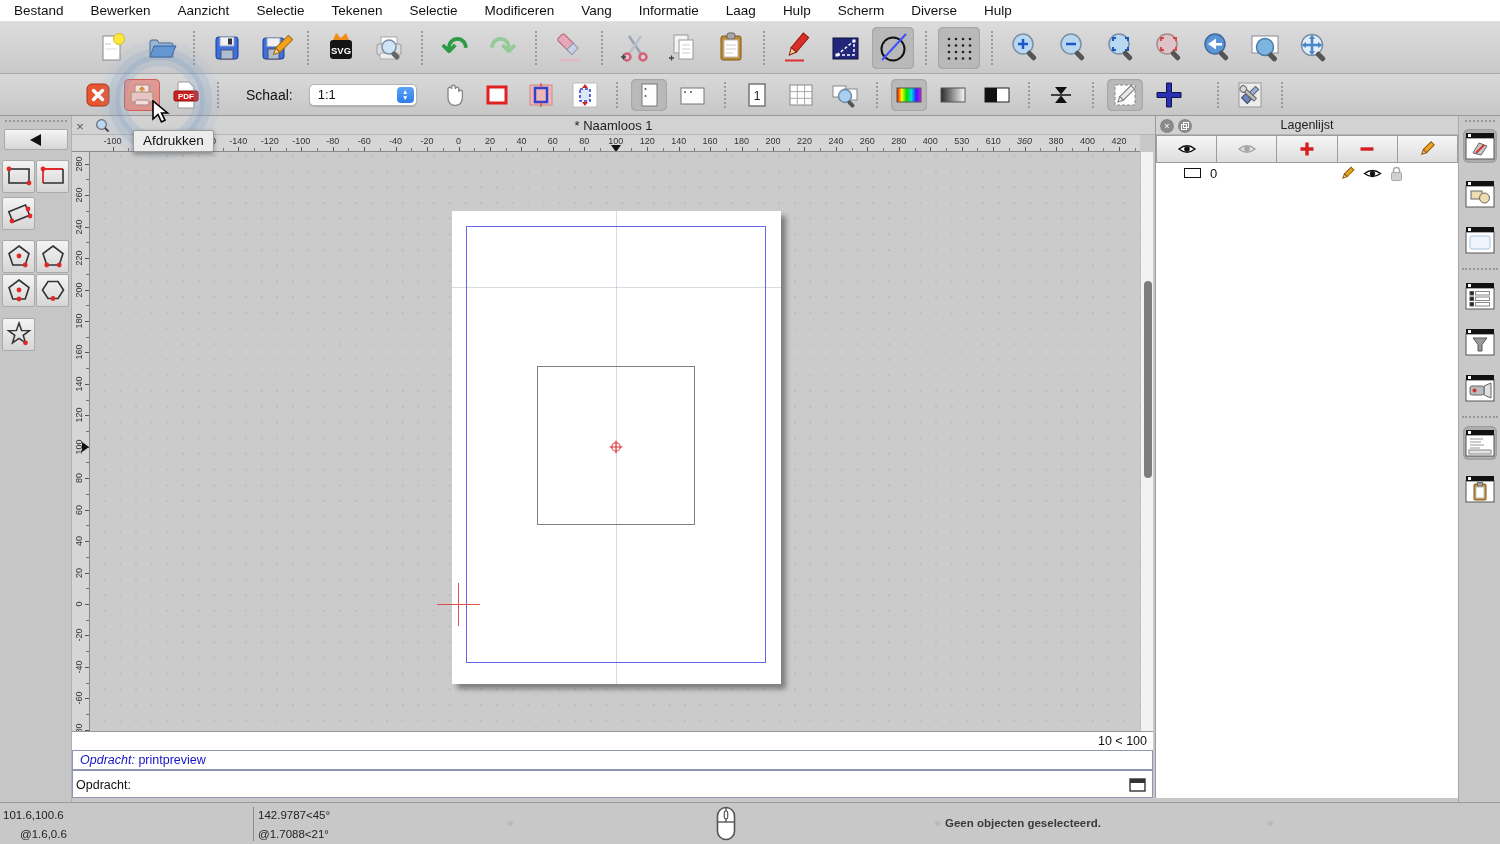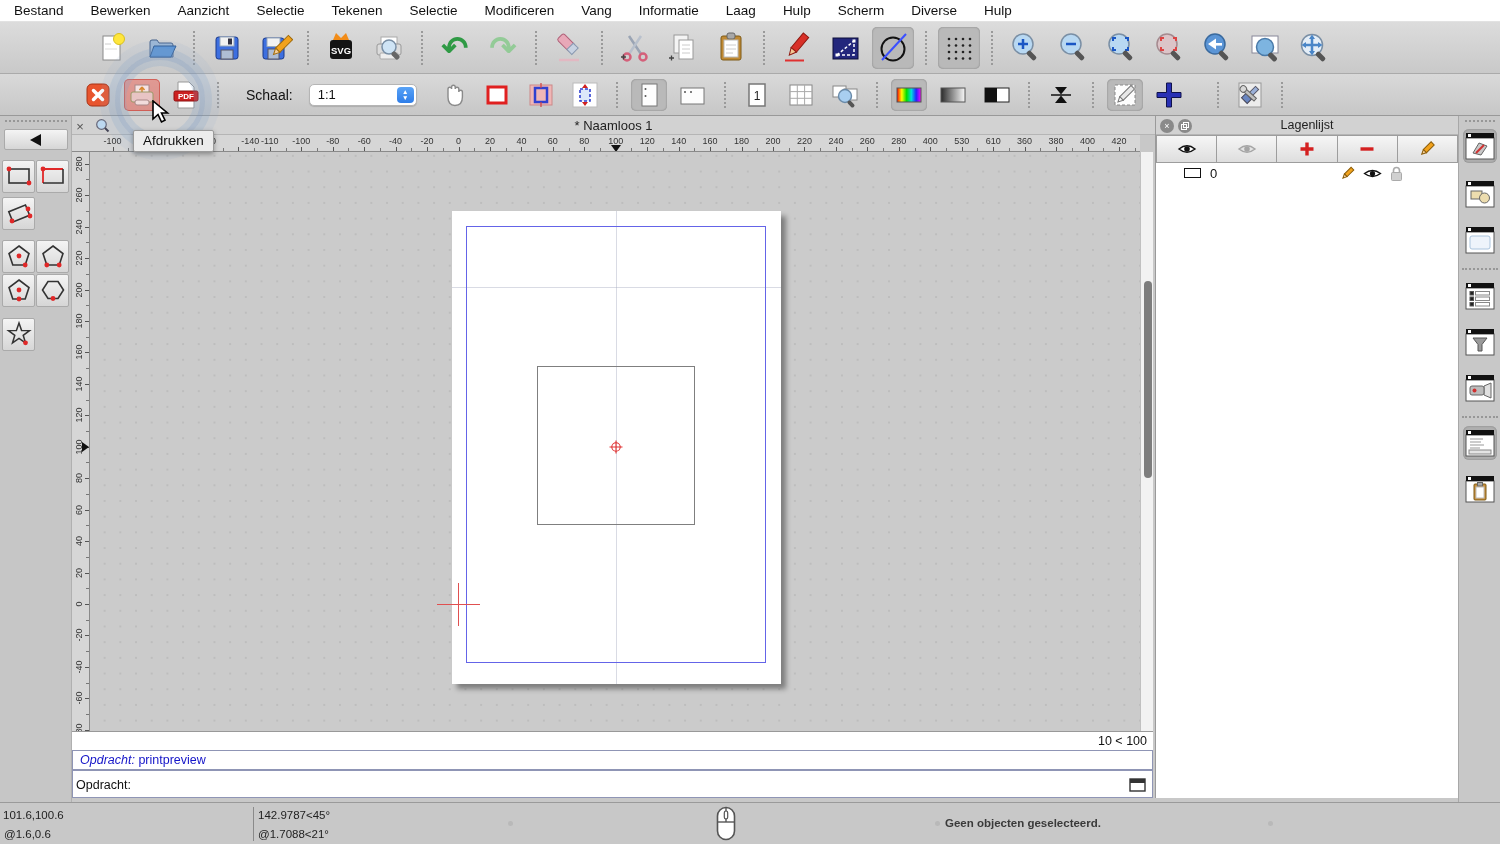--- a/index.html
+++ b/index.html
@@ -572,24 +572,24 @@
     <div class="htick" style="left: 38.275px; height: 3px; background: rgb(119, 119, 119);"></div>
     <div class="hlab" style="left: 54px;">-200</div>
     <div class="htick" style="left: 54px; height: 4px;"></div>
     <div class="htick" style="left: 69.725px; height: 3px; background: rgb(119, 119, 119);"></div>
     <div class="hlab" style="left: 85.45px;">-180</div>
     <div class="htick" style="left: 85.45px; height: 4px;"></div>
     <div class="htick" style="left: 101.175px; height: 3px; background: rgb(119, 119, 119);"></div>
     <div class="hlab" style="left: 116.9px;">-160</div>
     <div class="htick" style="left: 116.9px; height: 4px;"></div>
     <div class="htick" style="left: 132.625px; height: 3px; background: rgb(119, 119, 119);"></div>
-    <div class="hlab" style="left: 148.35px; margin-left: 12px;">-140</div>
+    <div class="hlab" style="left: 148.35px;">-140</div>
     <div class="htick" style="left: 148.35px; height: 4px;"></div>
     <div class="htick" style="left: 164.075px; height: 3px; background: rgb(119, 119, 119);"></div>
-    <div class="hlab" style="left: 179.8px;">-110</div>
+    <div class="hlab" style="left: 179.8px;">-120</div>
     <div class="htick" style="left: 179.8px; height: 4px;"></div>
     <div class="htick" style="left: 195.525px; height: 3px; background: rgb(119, 119, 119);"></div>
     <div class="hlab" style="left: 211.25px;">-100</div>
     <div class="htick" style="left: 211.25px; height: 4px;"></div>
     <div class="htick" style="left: 226.975px; height: 3px; background: rgb(119, 119, 119);"></div>
     <div class="hlab" style="left: 242.7px;">-80</div>
     <div class="htick" style="left: 242.7px; height: 4px;"></div>
     <div class="htick" style="left: 258.425px; height: 3px; background: rgb(119, 119, 119);"></div>
     <div class="hlab" style="left: 274.15px;">-60</div>
     <div class="htick" style="left: 274.15px; height: 4px;"></div>
@@ -647,21 +647,21 @@
     <div class="htick" style="left: 824.525px; height: 3px; background: rgb(119, 119, 119);"></div>
     <div class="hlab" style="left: 840.25px;">400</div>
     <div class="htick" style="left: 840.25px; height: 4px;"></div>
     <div class="htick" style="left: 855.975px; height: 3px; background: rgb(119, 119, 119);"></div>
     <div class="hlab" style="left: 871.7px;">530</div>
     <div class="htick" style="left: 871.7px; height: 4px;"></div>
     <div class="htick" style="left: 887.425px; height: 3px; background: rgb(119, 119, 119);"></div>
     <div class="hlab" style="left: 903.15px;">610</div>
     <div class="htick" style="left: 903.15px; height: 4px;"></div>
     <div class="htick" style="left: 918.875px; height: 3px; background: rgb(119, 119, 119);"></div>
-    <div class="hlab" style="left: 934.6px;">360</div>
+    <div class="hlab" style="left: 934.6px; font-style: italic;">360</div>
     <div class="htick" style="left: 934.6px; height: 4px;"></div>
     <div class="htick" style="left: 950.325px; height: 3px; background: rgb(119, 119, 119);"></div>
     <div class="hlab" style="left: 966.05px;">380</div>
     <div class="htick" style="left: 966.05px; height: 4px;"></div>
     <div class="htick" style="left: 981.775px; height: 3px; background: rgb(119, 119, 119);"></div>
     <div class="hlab" style="left: 997.5px;">400</div>
     <div class="htick" style="left: 997.5px; height: 4px;"></div>
     <div class="htick" style="left: 1013.23px; height: 3px; background: rgb(119, 119, 119);"></div>
     <div class="hlab" style="left: 1028.95px;">420</div>
     <div class="htick" style="left: 1028.95px; height: 4px;"></div>
@@ -906,21 +906,21 @@
         <rect x="3" y="2" width="3" height="3" fill="#fff"></rect>
         <rect x="9" y="9" width="12" height="16" rx="1" fill="#c8903c" stroke="#7e5a16"></rect>
         <rect x="12.5" y="7.5" width="5" height="3.5" fill="#a8a8a8" stroke="#666"></rect>
         <rect x="11" y="12" width="8" height="11" fill="#fff" stroke="#bbb"></rect>
       </svg>
     </div>
 </div>
 
 <div class="statusbar">
   <span class="sb-item" style="left:3px; top:6px;">101.6,100.6</span>
-  <span class="sb-item" style="left:4px; top:25px;">@1.6,0.6</span>
+  <span class="sb-item" style="left:20px; top:25px;">@1.6,0.6</span>
   <div class="sb-div"></div>
   <span class="sb-item" style="left:258px; top:6px;">142.9787&lt;45°</span>
   <span class="sb-item" style="left:258px; top:25px;">@1.7088&lt;21°</span>
   <div class="sb-dot" style="left:508px; top:18px;"></div>
   <svg class="sb-item" style="left:715px; top:2px;" width="22" height="37">
       <rect x="2.5" y="2.5" width="17" height="32" rx="8.5" fill="#fff" stroke="#555" stroke-width="1.6"></rect>
       <line x1="11" y1="2.5" x2="11" y2="17" stroke="#555" stroke-width="1.4"></line>
       <rect x="9.3" y="6" width="3.4" height="8" rx="1.7" fill="#fff" stroke="#555" stroke-width="1.2"></rect>
       <line x1="3" y1="17" x2="19" y2="17" stroke="#555" stroke-width="1.4"></line>
     </svg>

